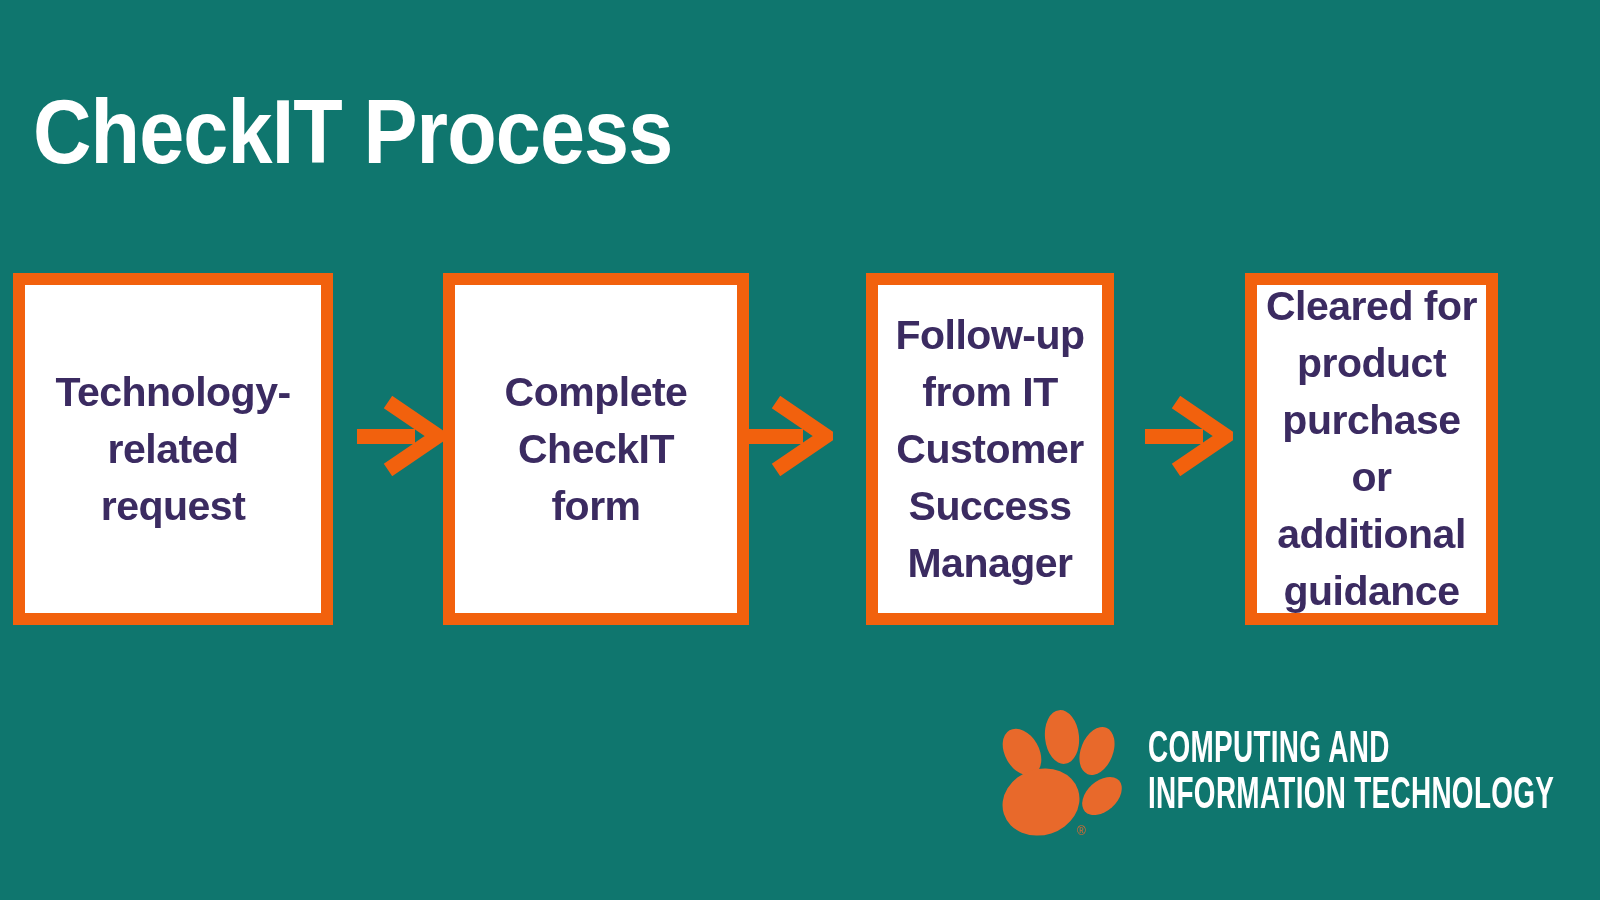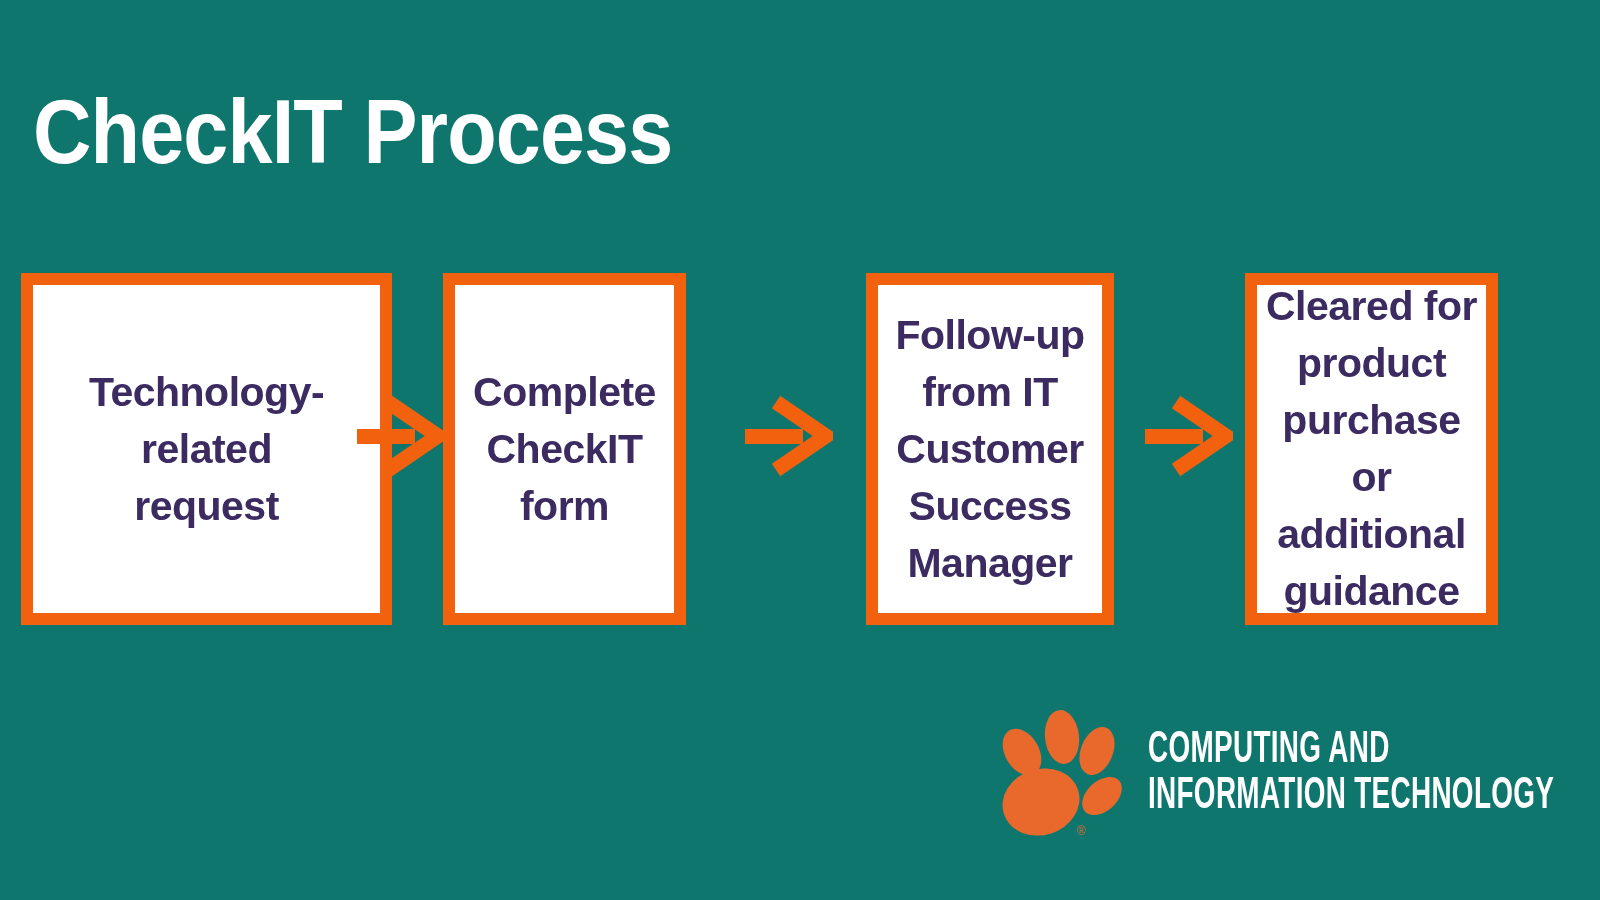--- a/index.html
+++ b/index.html
@@ -42,22 +42,22 @@
     text-align: center;
   }
   .step-label {
     color: #3B2B61;
     font-size: 41px;
     font-weight: 700;
     line-height: 57px;
     letter-spacing: -0.5px;
     white-space: pre-line;
   }
-  .box1 { left: 21px;   width: 371px; justify-content: center; }
-  .box2 { left: 443px;  width: 243px; }
+  .box1 { left: 13px;   width: 320px; justify-content: center; }
+  .box2 { left: 443px;  width: 306px; }
   .box3 { left: 850px;  width: 248px; margin-left: 16px; }
   .box4 { left: 1245px; width: 253px; }
   .arrow {
     position: absolute;
     top: 396px;
     width: 88px;
     height: 80px;
   }
   .a1 { left: 357px; }
   .a2 { left: 745px; }

